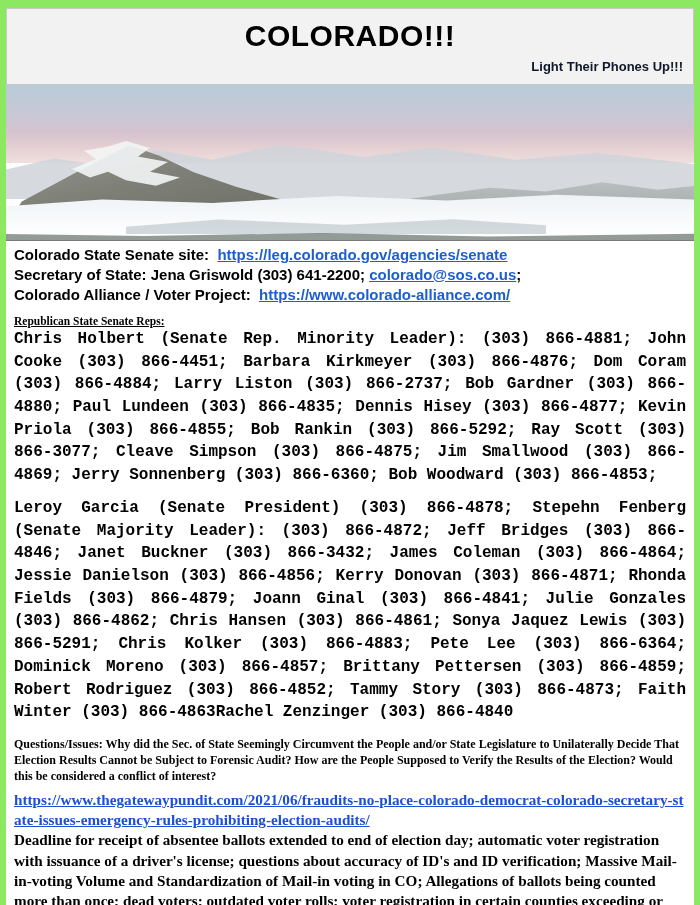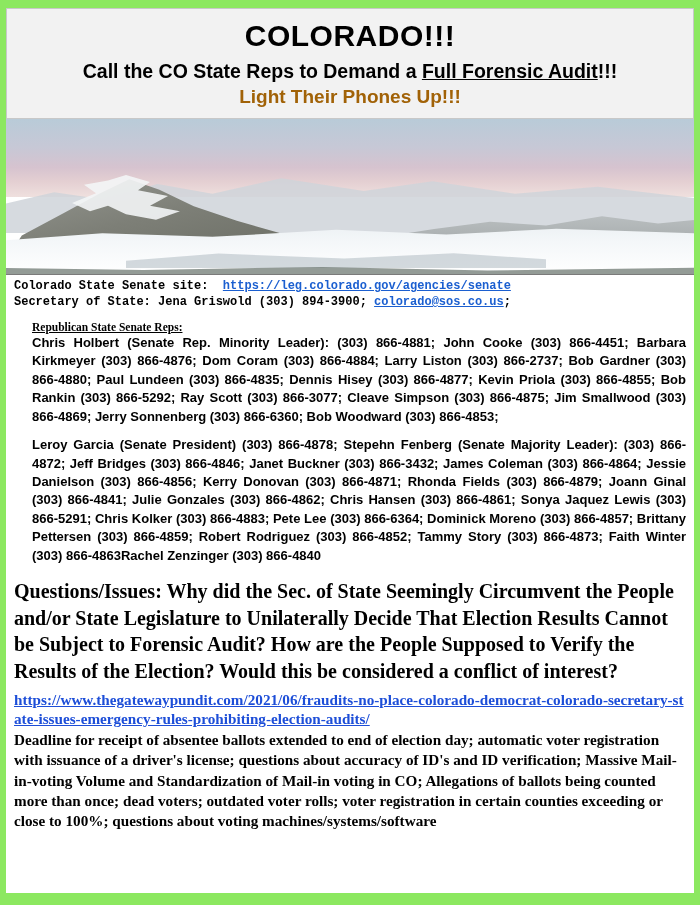--- a/index.html
+++ b/index.html
@@ -48,24 +48,25 @@
     font-size: 19.5px;
     font-weight: bold;
     color: #000000;
     line-height: 1.28;
   }
   .header .line2 .u {
     text-decoration: underline;
   }
   .header .line3 {
     font-family: "Liberation Sans", sans-serif;
-    font-size: 19px;
-    font-weight: bold;
-    color: #a16207;
+    font-size: 13px;
+    font-weight: bold;
+    color: #0f172a;
     margin-top: 2px;
+    text-align: right;
   }
   
   .photo {
     width: 688px;
     height: 155px;
     position: relative;
     overflow: hidden;
     border-bottom: 1px solid #7a7a7a;
   }
   .sky {
@@ -117,58 +118,57 @@
     left: 0; bottom: 0; width: 688px; height: 10px;
     background: #6f7a73;
     clip-path: polygon(0% 100%, 0% 40%, 20% 60%, 46% 30%, 70% 66%, 100% 38%, 100% 100%);
     opacity:.75;
   }
   
   .body {
     padding: 4px 8px 8px 8px;
   }
   .links-block {
-    font-family: Liberation Mono, monospace;
-    font-size: 12px;
+    font-family: Liberation Sans, sans-serif;
+    font-size: 15px;
     font-weight: bold;
     line-height: 1.33;
     color: #000000;
   }
   a.link {
     color: #1b5fd0;
     text-decoration: underline;
     word-break: break-all;
   }
   a.link.visited {
     color: #1d4ed8;
   }
   .reps-section {
     margin-top: 10px;
-    margin-left: 18px;
   }
   .reps-title {
     font-family: "Liberation Serif", serif;
     font-size: 11.5px;
     font-weight: bold;
     text-decoration: underline;
     color: #000000;
     margin-bottom: 1px;
   }
   .reps-body {
-    font-family: Liberation Sans, sans-serif;
-    font-size: 13px;
+    font-family: Liberation Mono, monospace;
+    font-size: 16px;
     font-weight: bold;
     line-height: 1.42;
     color: #000000;
     text-align: justify;
   }
   .questions {
     margin-top: 13px;
     font-family: "Liberation Serif", serif;
-    font-size: 20px;
+    font-size: 12px;
     font-weight: bold;
     line-height: 1.33;
     color: #000000;
   }
   .longlink {
     margin-top: 5px;
     font-family: "Liberation Serif", serif;
     font-size: 15.2px;
     font-weight: bold;
     line-height: 1.3;
@@ -183,23 +183,20 @@
   }
 </style>
 </head>
 <body>
 
 <div class="page">
   <div class="sheet">
 
     <div class="header">
       <h1>COLORADO!!!</h1>
-      <div class="line2">
-        <span>Call the CO State Reps to Demand a </span><span class="u">Full Forensic Audit</span><span>!!!</span>
-      </div>
       <div class="line3">Light Their Phones Up!!!</div>
     </div>
 
     <div class="photo">
       <div class="sky"></div>
       <div class="mount-far"></div>
       <div class="ridge-right"></div>
       <div class="mount-main"></div>
       <div class="snow-main"></div>
       <div class="snowfield"></div>
@@ -208,22 +205,26 @@
     </div>
 
     <div class="body">
 
       <div class="links-block">
         <div>
           <span>Colorado State Senate site:</span>
           &nbsp;<a class="link" href="#">https://leg.colorado.gov/agencies/senate</a>
         </div>
         <div>
-          <span>Secretary of State: Jena Griswold (303) 894-3900;</span>
+          <span>Secretary of State: Jena Griswold (303) 641-2200;</span>
           <a class="link" href="#">colorado@sos.co.us</a><span>;</span>
+        </div>
+        <div>
+          <span>Colorado Alliance / Voter Project:</span>
+          &nbsp;<a class="link" href="#">https://www.colorado-alliance.com/</a>
         </div>
       </div>
 
       <div class="reps-section">
         <div class="reps-title">Republican State Senate Reps:</div>
         <div class="reps-body">Chris Holbert (Senate Rep. Minority Leader): (303) 866-4881; John Cooke (303) 866-4451; Barbara Kirkmeyer (303) 866-4876; Dom Coram (303) 866-4884; Larry Liston (303) 866-2737; Bob Gardner (303) 866-4880; Paul Lundeen (303) 866-4835; Dennis Hisey (303) 866-4877; Kevin Priola (303) 866-4855; Bob Rankin (303) 866-5292; Ray Scott (303) 866-3077; Cleave Simpson (303) 866-4875; Jim Smallwood (303) 866-4869; Jerry Sonnenberg (303) 866-6360; Bob Woodward (303) 866-4853;</div>
       </div>
 
       <div class="reps-section">
         <div class="reps-body">Leroy Garcia (Senate President) (303) 866-4878; Stepehn Fenberg (Senate Majority Leader): (303) 866-4872; Jeff Bridges (303) 866-4846; Janet Buckner (303) 866-3432; James Coleman (303) 866-4864; Jessie Danielson (303) 866-4856; Kerry Donovan (303) 866-4871; Rhonda Fields (303) 866-4879; Joann Ginal (303) 866-4841; Julie Gonzales (303) 866-4862; Chris Hansen (303) 866-4861; Sonya Jaquez Lewis (303) 866-5291; Chris Kolker (303) 866-4883; Pete Lee (303) 866-6364; Dominick Moreno (303) 866-4857; Brittany Pettersen (303) 866-4859; Robert Rodriguez (303) 866-4852; Tammy Story (303) 866-4873; Faith Winter (303) 866-4863Rachel Zenzinger (303) 866-4840</div>

